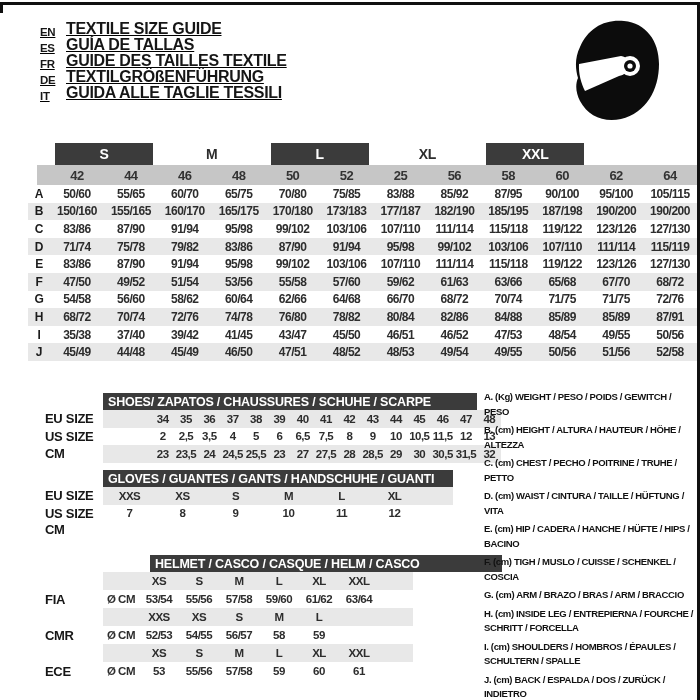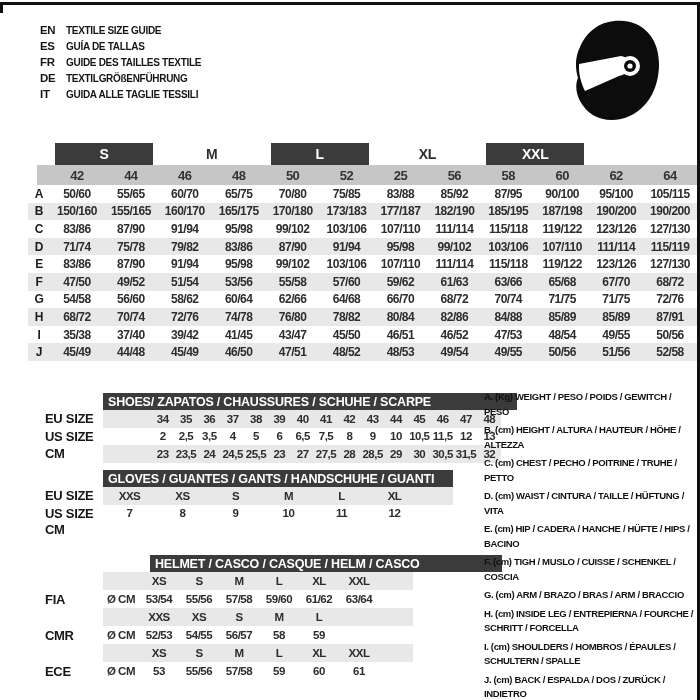--- a/index.html
+++ b/index.html
@@ -7,23 +7,23 @@
     width:700px;height:700px;position:relative;background:#ffffff;overflow:hidden;
     font-family:"Liberation Sans",sans-serif;letter-spacing:-0.3px;
   }
   
   .border-top{position:absolute;left:0;top:2px;width:700px;height:3px;background:#101010;}
   .border-right{position:absolute;right:0;top:2px;width:3px;height:698px;background:#101010;}
   .border-left-tick{position:absolute;left:0;top:2px;width:3px;height:11px;background:#101010;}
 
   
   #lang-block{position:absolute;left:40px;top:22px;}
-  .lang-row{display:flex;height:16px;align-items:center;}
+  .lang-row{display:flex;height:16px;align-items:flex-end;text-decoration:underline;}
   .lang-code{width:26px;font-size:11.5px;font-weight:bold;color:#161616;}
-  .lang-text{font-size:10px;font-weight:bold;color:#161616;}
+  .lang-text{font-size:16px;font-weight:bold;color:#161616;}
 
   
   #helmet-logo{position:absolute;left:572px;top:20px;}
 
   
   #main-table{position:absolute;left:28px;top:143px;width:669px;}
   .mt-row{display:grid;grid-template-columns:22px repeat(12,1fr);align-items:center;}
   .mt-group{height:22px;}
   .group-wrap{height:22px;display:flex;align-items:stretch;}
   .group-box{flex:1;margin:0 5px;display:flex;align-items:center;justify-content:center;
@@ -39,21 +39,21 @@
   
   .subtable{position:absolute;left:45px;}
   .st-row{display:flex;align-items:center;}
   .st-label{width:58px;font-size:13px;font-weight:bold;color:#161616;}
   .st-bar{background:#3b3b3b;color:#ffffff;font-size:12.5px;font-weight:bold;height:17px;
     display:flex;align-items:center;padding-left:5px;box-sizing:border-box;letter-spacing:-0.2px;}
   .st-cells{display:grid;align-items:center;}
   .st-cells.shaded{background:#e8e8e8;}
   .st-cell{text-align:center;font-size:11.5px;font-weight:bold;color:#2d2d2d;letter-spacing:-0.5px;}
   #shoes-table .st-cells{width:350px;height:17.5px;grid-template-columns:repeat(15,1fr);padding-left:48px;}
-  #shoes-table .st-bar{width:414px;}
+  #shoes-table .st-bar{width:374px;}
   #gloves-table .st-cells{width:350px;height:17.5px;grid-template-columns:repeat(6,53px);}
   #gloves-table .st-bar{width:350px;}
   #helmet-table .st-cells{width:310px;height:18px;grid-template-columns:36px repeat(6,40px);}
   #helmet-table .st-bar{width:352px;margin-left:47px;}
 
   
   #legend{position:absolute;left:457px;top:390px;width:240px;}
   .legend-item{font-size:9.5px;font-weight:bold;color:#111111;line-height:14.5px;
     margin-bottom:4px;letter-spacing:-0.35px;margin-left:27px;}
 </style>

